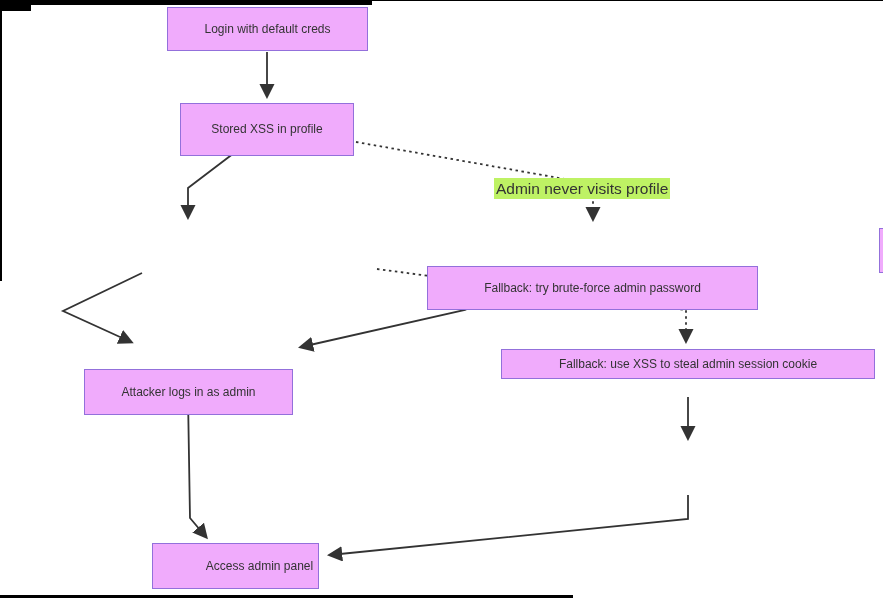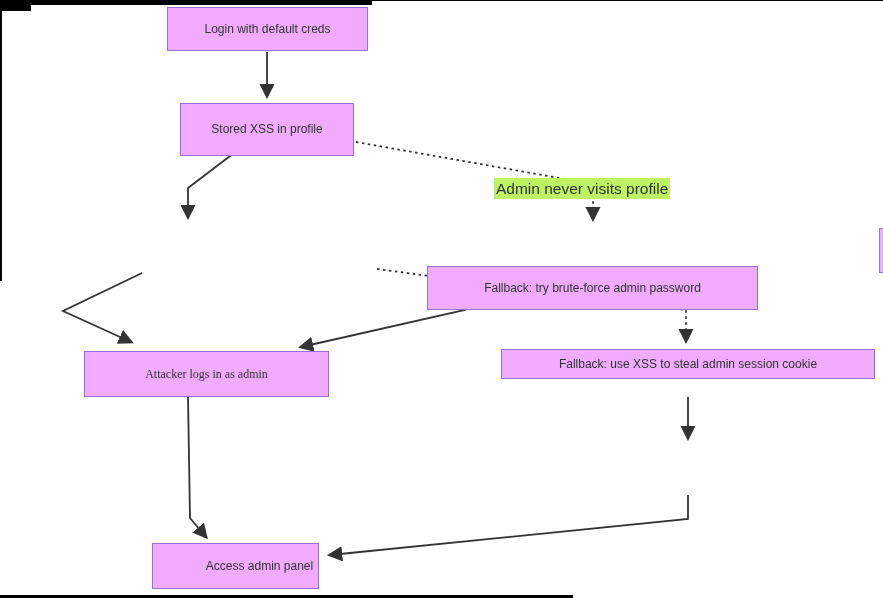--- a/index.html
+++ b/index.html
@@ -42,21 +42,21 @@
     <path class="edge" d="M688,397 L688,438" marker-end="url(#arrow)"></path>
     <path class="edge" d="M188,397 L190,518 L206,537" marker-end="url(#arrow)"></path>
     <path class="edge" d="M688,495 L688,519 L330,555" marker-end="url(#arrow)"></path>
   </svg>
 
   <div class="edge-label" style="left:494px;top:178px;">Admin never visits profile</div>
 
   <div class="node" style="left:167px;top:7px;width:201px;height:44px;">Login with default creds</div>
   <div class="node" style="left:180px;top:103px;width:174px;height:53px;">Stored XSS in profile</div>
   <div class="node" style="left:427px;top:226px;width:331px;height:44px;margin-top:40px;">Fallback: try brute-force admin password</div>
-  <div class="node" style="left:84px;top:351px;width:245px;height:46px;font-family:Liberation Serif, serif;">Attacker logs in as admin</div>
+  <div class="node" style="left:84px;top:369px;width:209px;height:46px;">Attacker logs in as admin</div>
   <div class="node" style="left:501px;top:349px;width:374px;height:30px;">Fallback: use XSS to steal admin session cookie</div>
   <div class="node" style="left:152px;top:543px;width:167px;height:46px;padding-left:48px;">Access admin panel</div>
 
   <div class="node" style="left:879px;top:228px;width:4px;height:45px;border-right:none;"></div>
 
   <div class="artifact" style="left:0;top:0;width:883px;height:1px;"></div>
   <div class="artifact" style="left:0;top:0;width:372px;height:5px;"></div>
   <div class="artifact" style="left:0;top:0;width:31px;height:11px;"></div>
   <div class="artifact" style="left:0;top:0;width:2px;height:281px;"></div>
   <div class="artifact" style="left:0;top:595px;width:573px;height:3px;"></div>

